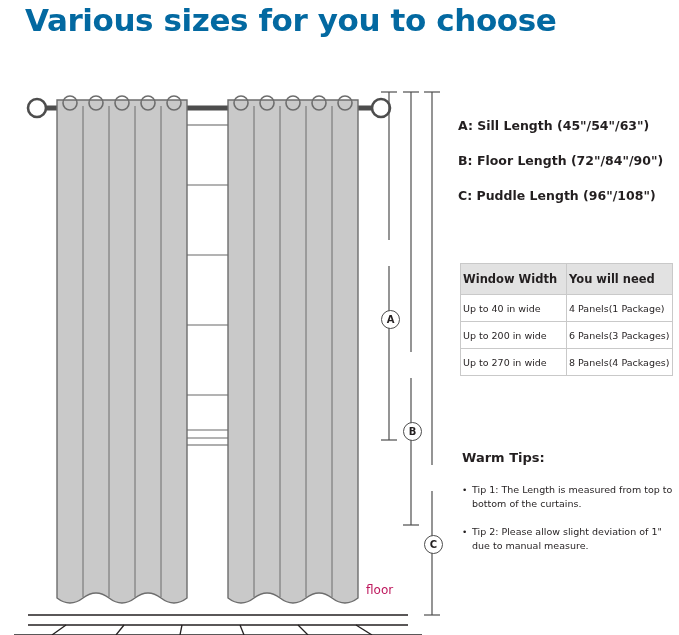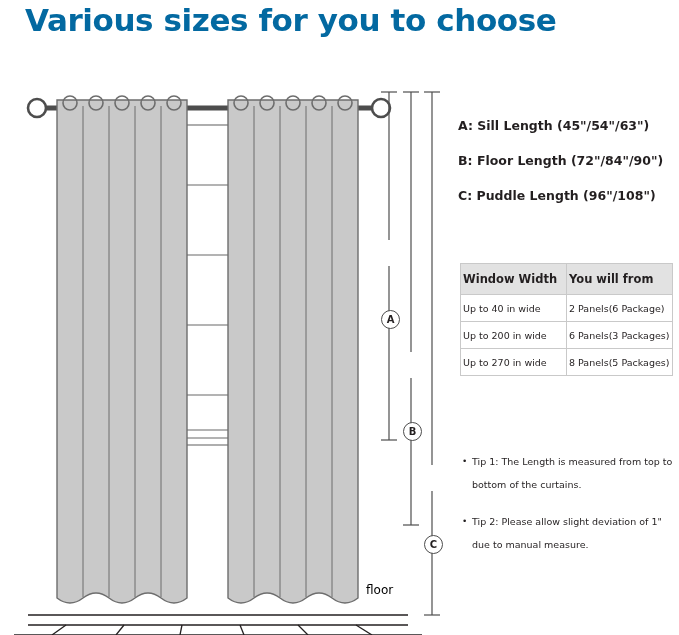--- a/index.html
+++ b/index.html
@@ -91,40 +91,40 @@
   }
   .tips-title {
     font-size: 13px;
     font-weight: bold;
     color: #231f20;
     margin-bottom: 18px;
   }
   .tip {
     position: relative;
     font-size: 9.5px;
-    line-height: 23px;
+    line-height: 14px;
     color: #231f20;
     margin-bottom: 14px;
     padding-left: 10px;
   }
   .tip::before {
     content: "\2022";
     position: absolute;
     left: 0;
     top: 0;
     font-size: 9px;
     color: #231f20;
   }
 
   .floor-label {
     position: absolute;
     left: 366px;
     top: 583px;
     font-size: 12px;
-    color: #000000;
+    color: #be185d;
   }
 
   
   .marker {
     position: absolute;
     width: 17px;
     height: 17px;
     border: 1px solid #4d4d4d;
     border-radius: 50%;
     background: #ffffff;
@@ -238,36 +238,37 @@
   <div class="legend-line">A: Sill Length (45"/54"/63")</div>
   <div class="legend-line">B: Floor Length (72"/84"/90")</div>
   <div class="legend-line">C: Puddle Length (96"/108")</div>
 </div>
 
 <div class="table-wrap">
   <table class="size-table">
     <thead>
       <tr>
         <th>Window Width</th>
-        <th>You will from</th>
+        <th>You will need</th>
       </tr>
     </thead>
     <tbody>
       <tr>
         <td>Up to 40 in wide</td>
-        <td>2 Panels(6 Package)</td>
+        <td>4 Panels(1 Package)</td>
       </tr>
       <tr>
         <td>Up to 200 in wide</td>
         <td>6 Panels(3 Packages)</td>
       </tr>
       <tr>
         <td>Up to 270 in wide</td>
-        <td>8 Panels(5 Packages)</td>
+        <td>8 Panels(4 Packages)</td>
       </tr>
     </tbody>
   </table>
 </div>
 
 <div class="tips">
+  <div class="tips-title">Warm Tips:</div>
   <div class="tip">Tip 1: The Length is measured from top to bottom of the curtains.</div>
   <div class="tip">Tip 2:  Please allow slight deviation of 1" due to manual measure.</div>
 </div>
 
 </body></html>

